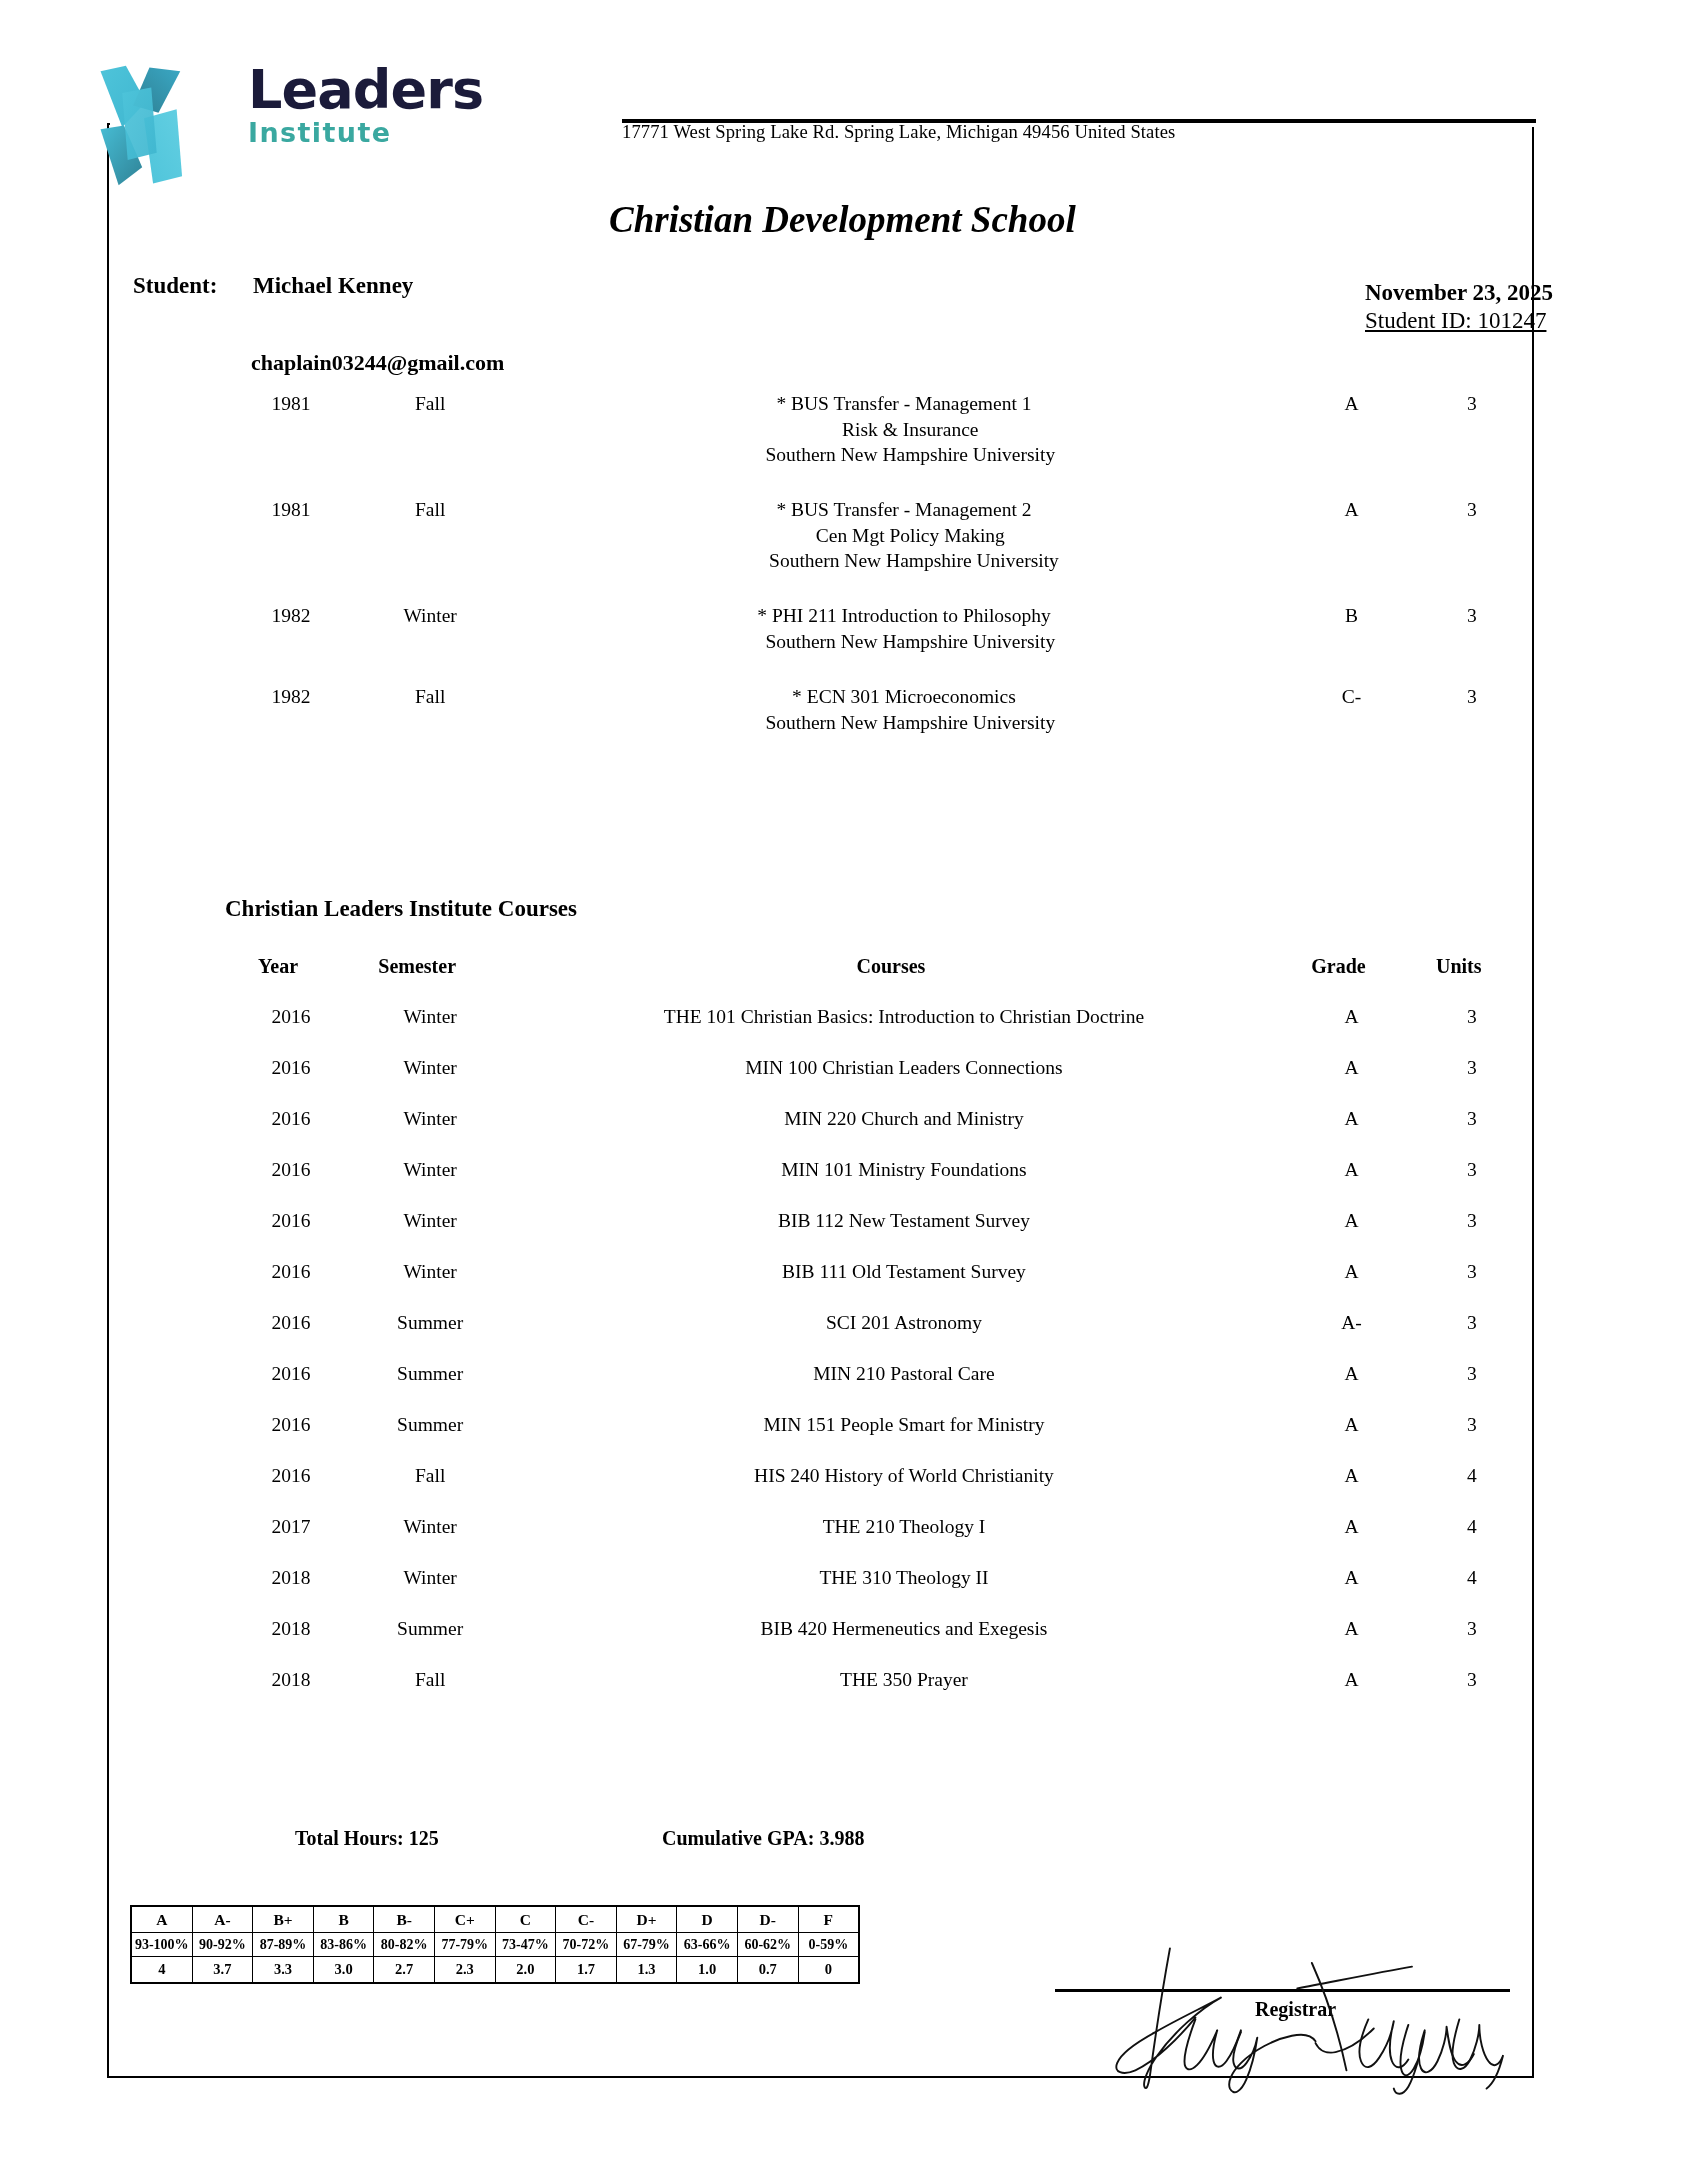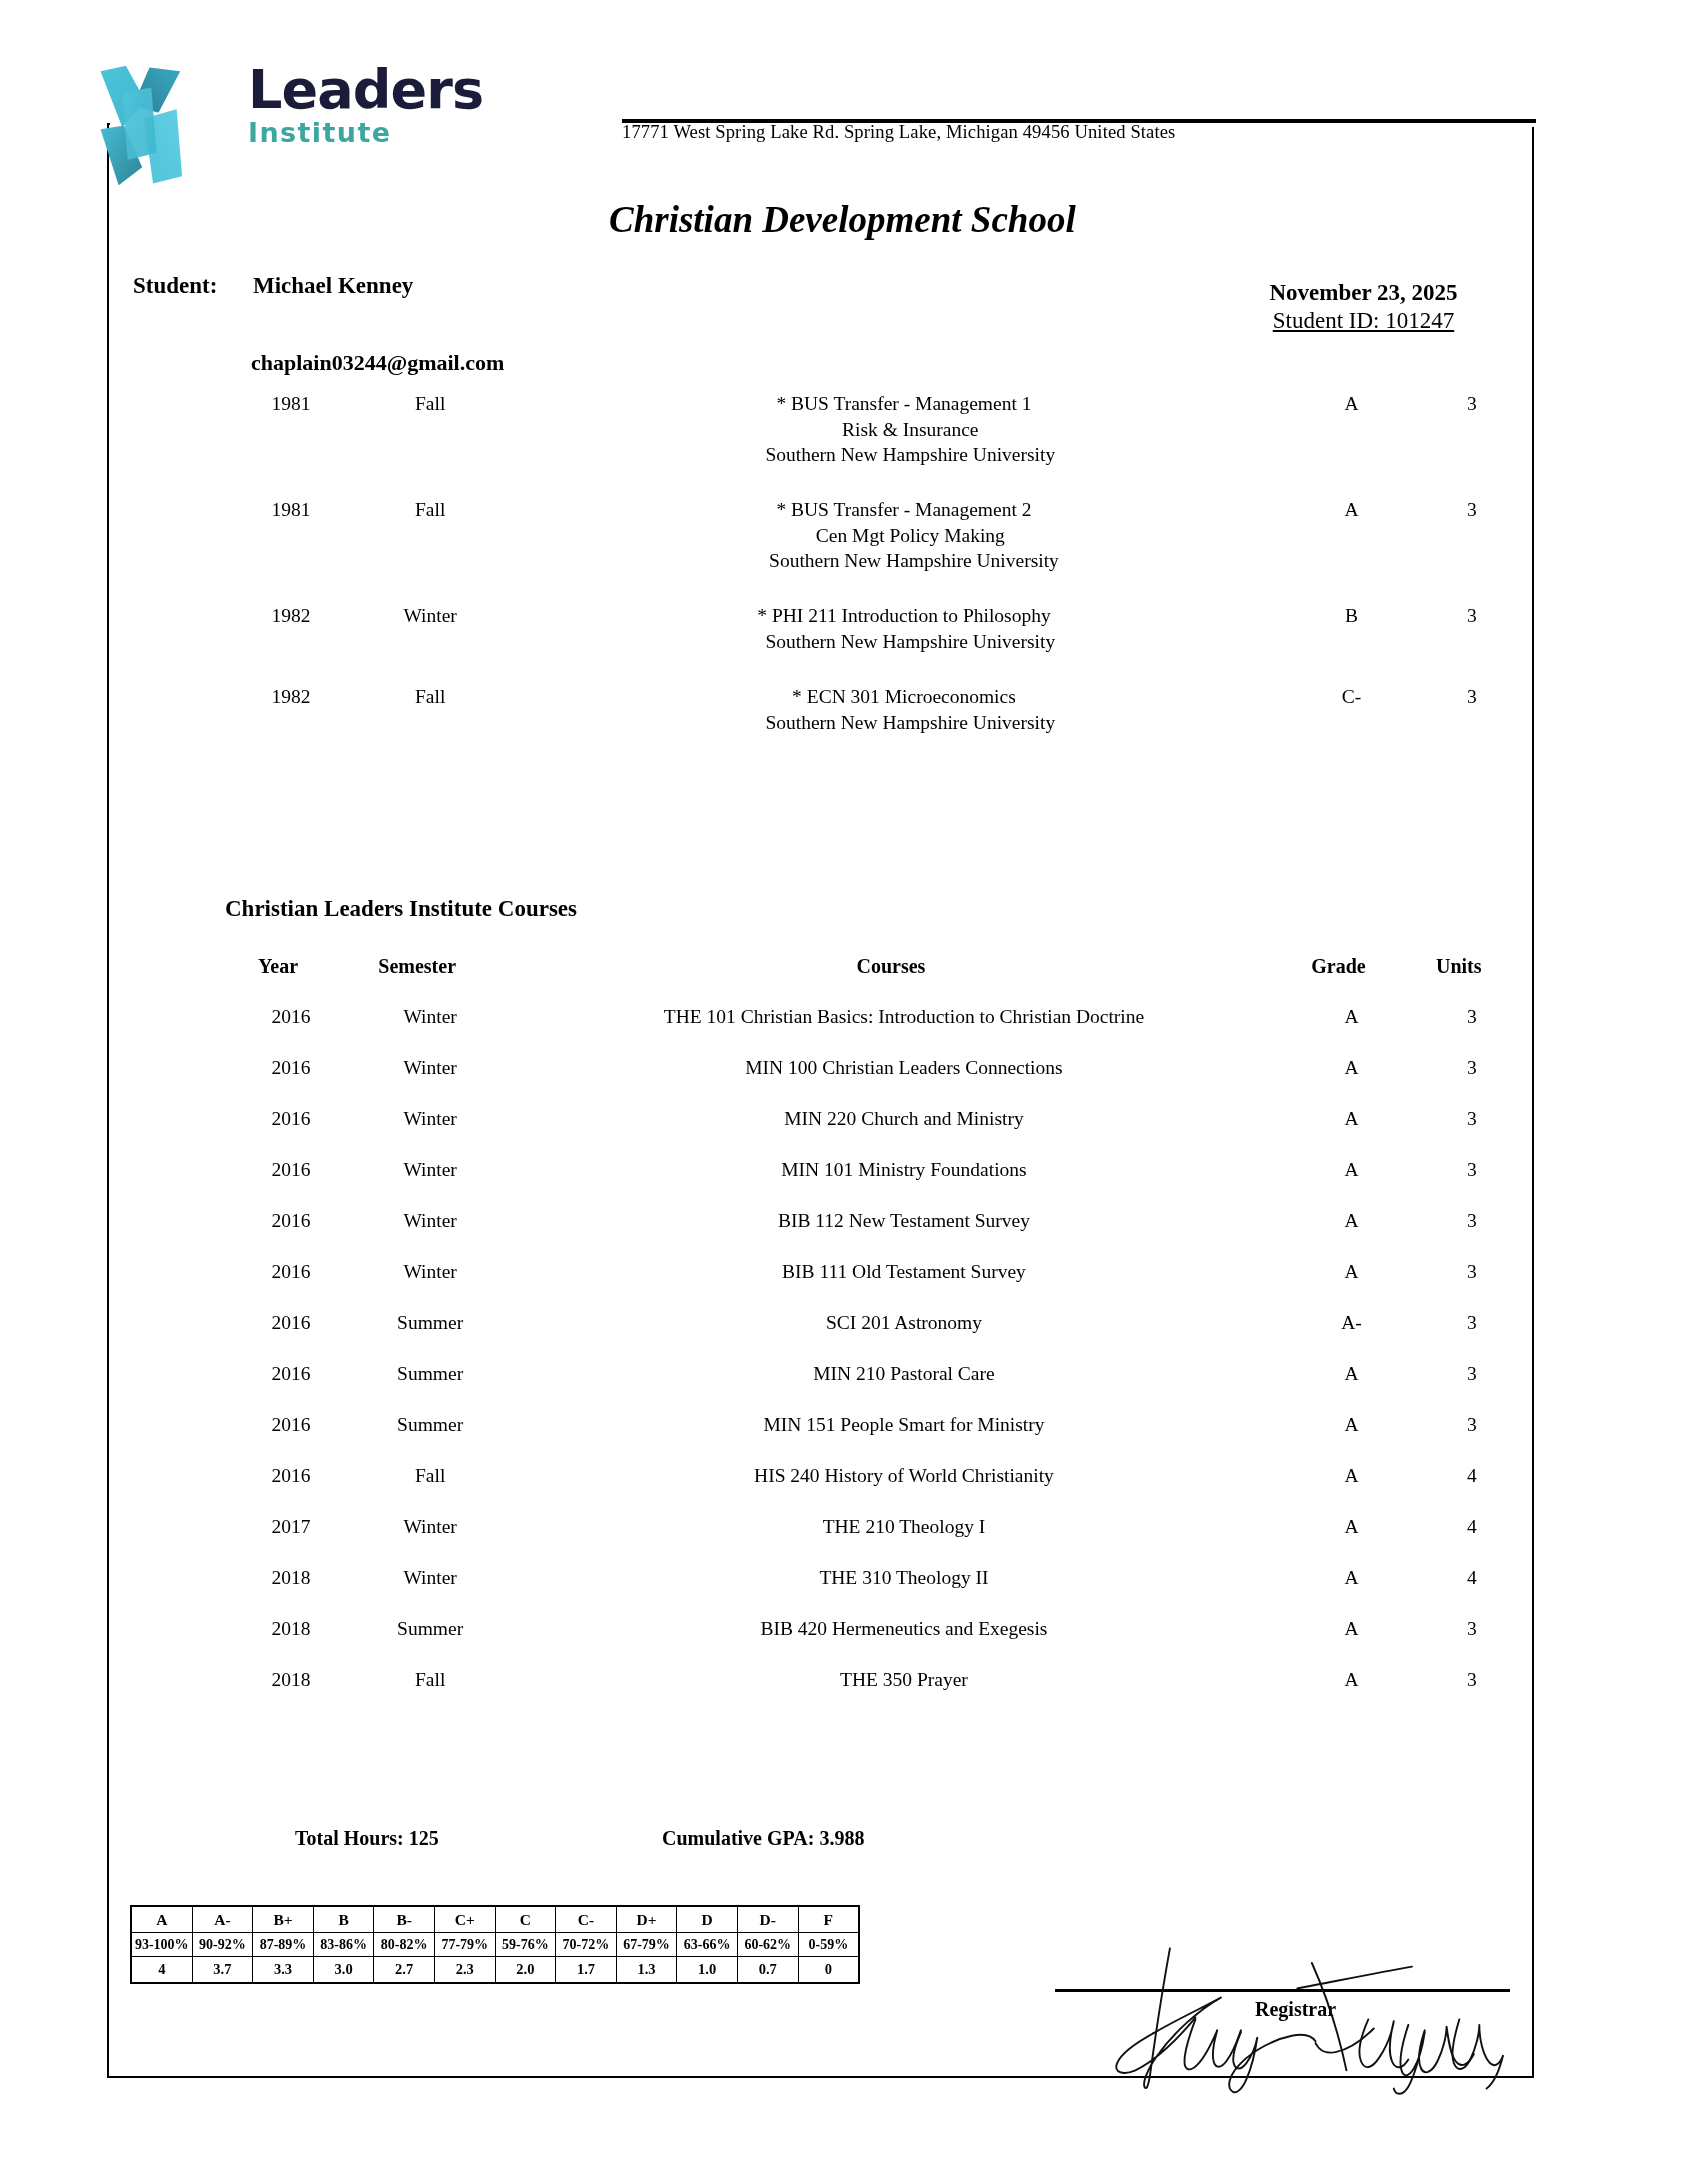--- a/index.html
+++ b/index.html
@@ -127,24 +127,24 @@
   }
   .student-email {
     position: absolute;
     left: 251px;
     top: 350px;
     font-size: 22px;
     font-weight: 700;
   }
   .hdr-right {
     position: absolute;
-    left: 1250px;
+    left: 1365px;
     top: 280px;
     width: 227px;
-    text-align: center;
+    text-align: left;
   }
   .hdr-right .d {
     font-size: 23px;
     font-weight: 700;
     white-space: nowrap;
     display: block;
   }
   .hdr-right .sid {
     font-size: 23px;
     white-space: nowrap;
@@ -501,21 +501,21 @@
         <td>D-</td>
         <td>F</td>
       </tr>
       <tr class="pct">
         <td>93-100%</td>
         <td>90-92%</td>
         <td>87-89%</td>
         <td>83-86%</td>
         <td>80-82%</td>
         <td>77-79%</td>
-        <td>59-76%</td>
+        <td>73-47%</td>
         <td>70-72%</td>
         <td>67-79%</td>
         <td>63-66%</td>
         <td>60-62%</td>
         <td>0-59%</td>
       </tr>
       <tr class="pts">
         <td>4</td>
         <td>3.7</td>
         <td>3.3</td>

